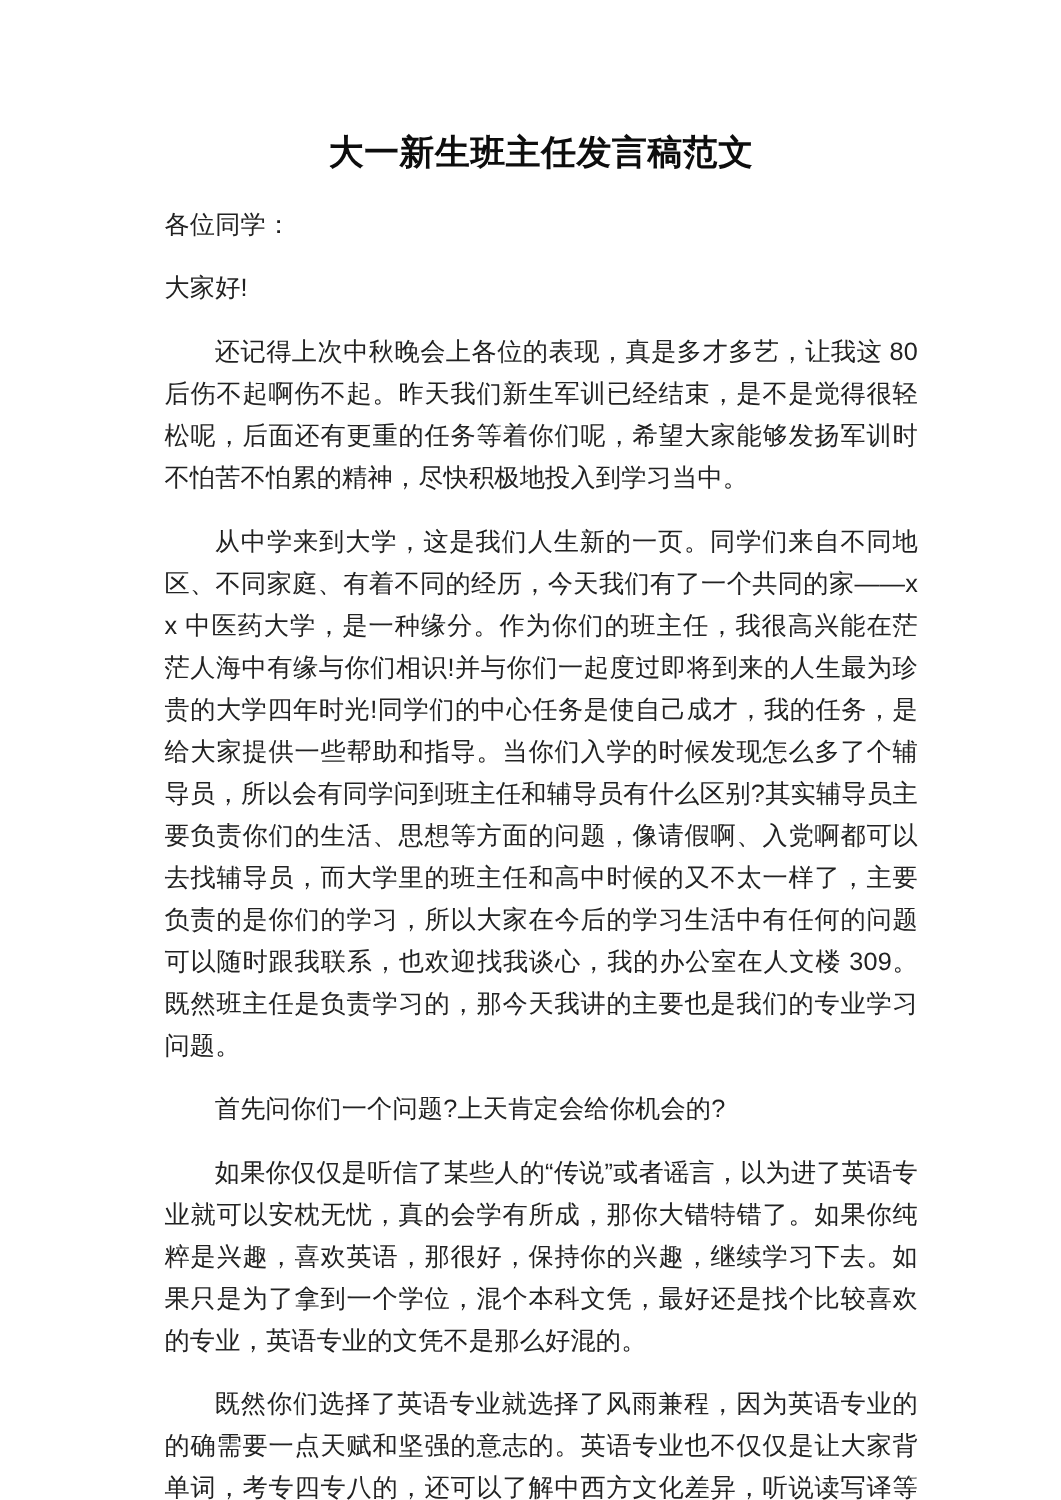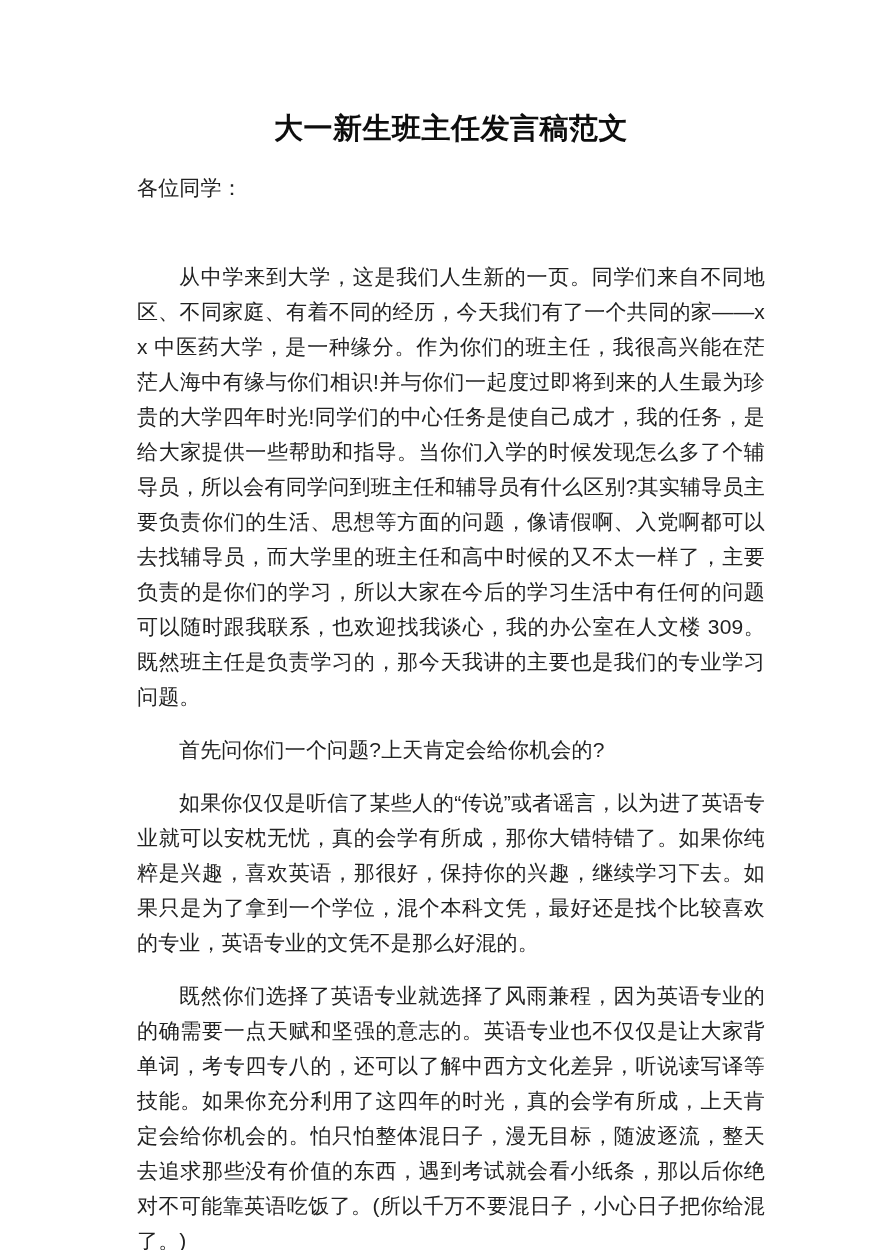--- a/index.html
+++ b/index.html
@@ -73,23 +73,25 @@
   <div class="doc-body">
 
     <h1 class="doc-title">大一新生班主任发言稿范文</h1>
 
     <div class="gap-1"></div>
 
     <p class="para">各位同学：</p>
 
     <div class="gap-2"></div>
 
+    <p class="para">大家好!</p>
 
     <div class="gap-3"></div>
 
+    <p class="para indent">还记得上次中秋晚会上各位的表现，真是多才多艺，让我这 80 后伤不起啊伤不起。昨天我们新生军训已经结束，是不是觉得很轻松呢，后面还有更重的任务等着你们呢，希望大家能够发扬军训时不怕苦不怕累的精神，尽快积极地投入到学习当中。</p>
 
     <div class="gap-4"></div>
 
     <p class="para indent">从中学来到大学，这是我们人生新的一页。同学们来自不同地区、不同家庭、有着不同的经历，今天我们有了一个共同的家——xx 中医药大学，是一种缘分。作为你们的班主任，我很高兴能在茫茫人海中有缘与你们相识!并与你们一起度过即将到来的人生最为珍贵的大学四年时光!同学们的中心任务是使自己成才，我的任务，是给大家提供一些帮助和指导。当你们入学的时候发现怎么多了个辅导员，所以会有同学问到班主任和辅导员有什么区别?其实辅导员主要负责你们的生活、思想等方面的问题，像请假啊、入党啊都可以去找辅导员，而大学里的班主任和高中时候的又不太一样了，主要负责的是你们的学习，所以大家在今后的学习生活中有任何的问题可以随时跟我联系，也欢迎找我谈心，我的办公室在人文楼 309。既然班主任是负责学习的，那今天我讲的主要也是我们的专业学习问题。</p>
 
     <div class="gap-5"></div>
 
     <p class="para indent">首先问你们一个问题?上天肯定会给你机会的?</p>
 
     <div class="gap-6"></div>

